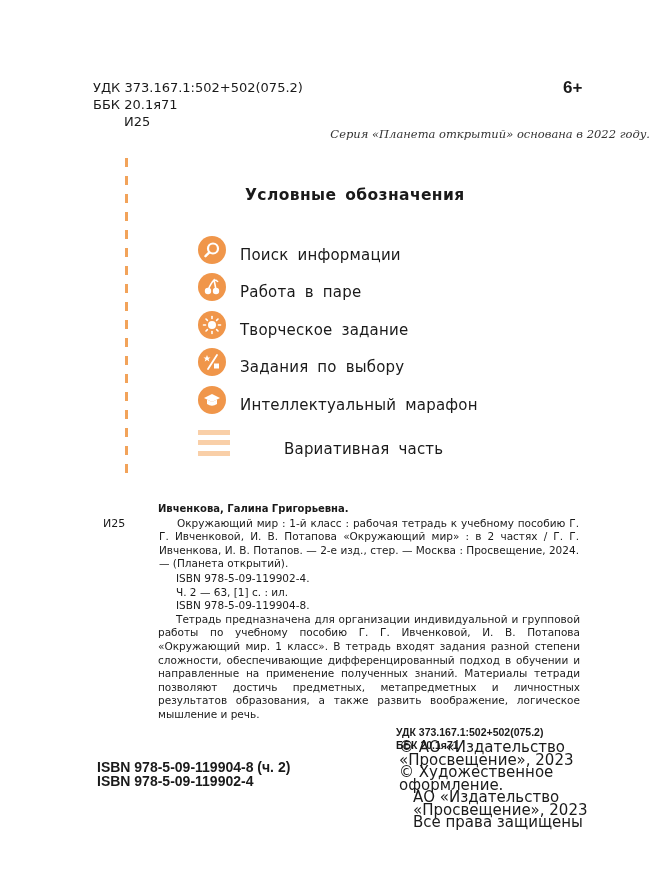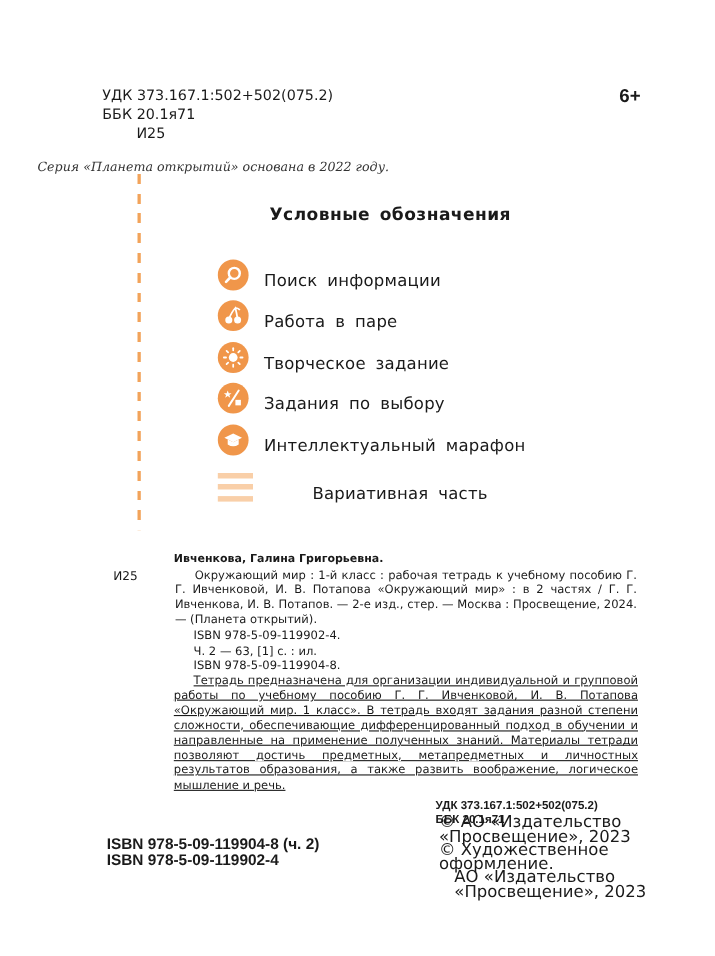--- a/index.html
+++ b/index.html
@@ -6,21 +6,21 @@
   body { width: 650px; height: 869px; position: relative; overflow: hidden;
          font-family: "DejaVu Sans", "Liberation Sans", sans-serif; color: #1a1a1a; }
   .abs { position: absolute; }
 
   .udk-top { left: 93px; top: 79px; font-size: 13px; line-height: 17px; }
   .udk-top .row { white-space: nowrap; }
   .udk-top .idx { padding-left: 31px; }
   .age { left: 563px; top: 78px; font-size: 17px; font-weight: bold;
          font-family: "Liberation Sans", sans-serif; }
 
-  .series { left: 0; width: 650px; top: 144px; text-align: left; padding-left: 34px; box-sizing: border-box;
+  .series { left: 0; width: 650px; top: 127px; text-align: right; padding-left: 34px; box-sizing: border-box;
             font-family: "DejaVu Serif", serif; font-style: italic; font-size: 11.5px; color: #333; }
 
   .dash-line { left: 125px; top: 158px; width: 3px; height: 324px;
                background: repeating-linear-gradient(to bottom, #f2a35a 0 9px, transparent 9px 18px); }
 
   .legend-title { left: 245px; top: 186px; font-size: 15.5px; font-weight: bold; letter-spacing: 0.4px; word-spacing: 3px; }
 
   .legend { left: 198px; top: 226px; }
   .legend-item { display: flex; align-items: flex-end; height: 37.5px; }
   .legend-icon { width: 28px; height: 28px; border-radius: 50%; background: #f0964a;
@@ -30,21 +30,21 @@
   .stripes { width: 32px; height: 30px; margin-right: 10px; flex: none;
              display: flex; flex-direction: column; justify-content: space-between; padding: 2px 0; box-sizing: border-box; }
   .stripes span { display: block; height: 5px; background: #f9cfa8; }
 
   .biblio { left: 100px; top: 502px; width: 480px; font-size: 10.5px; line-height: 13.6px; }
   .biblio .author { padding-left: 58px; font-weight: bold; font-size: 10px; }
   .biblio .entry { position: relative; padding-left: 58px; text-align: justify; }
   .biblio .entry .code { position: absolute; left: 3px; top: 0; font-size: 11px; }
   .biblio .entry p { margin: 1px; text-indent: 18px; }
   .biblio .isbn { padding-left: 76px; }
-  .biblio .annot { padding-left: 58px; text-align: justify; text-decoration: underline; }
+  .biblio .annot { padding-left: 58px; text-align: justify; }
   .biblio .annot p { margin: 0; text-indent: 18px; }
   .biblio .udk2 { text-align: left; padding-left: 296px; font-weight: bold; margin-top: 4px;
                   font-family: "Liberation Sans", sans-serif; font-size: 10.5px; line-height: 13px; }
 
   .isbn-bottom { left: 97px; top: 760px; font-size: 14px; line-height: 14px; font-weight: bold;
                  font-family: "Liberation Sans", sans-serif; }
   .copyright { left: 399px; top: 741px; font-size: 15px; line-height: 12.5px; }
   .copyright .indent { padding-left: 14px; }
 </style>
 </head>
@@ -156,13 +156,14 @@
 
 <div class="abs isbn-bottom">
   <div>ISBN 978-5-09-119904-8 (ч. 2)</div>
   <div>ISBN 978-5-09-119902-4</div>
 </div>
 
 <div class="abs copyright">
   <div>© АО «Издательство «Просвещение», 2023</div>
   <div>© Художественное оформление.</div>
   <div class="indent">АО «Издательство «Просвещение», 2023</div>
+  <div class="indent">Все права защищены</div>
 </div>
 
 </body></html>

